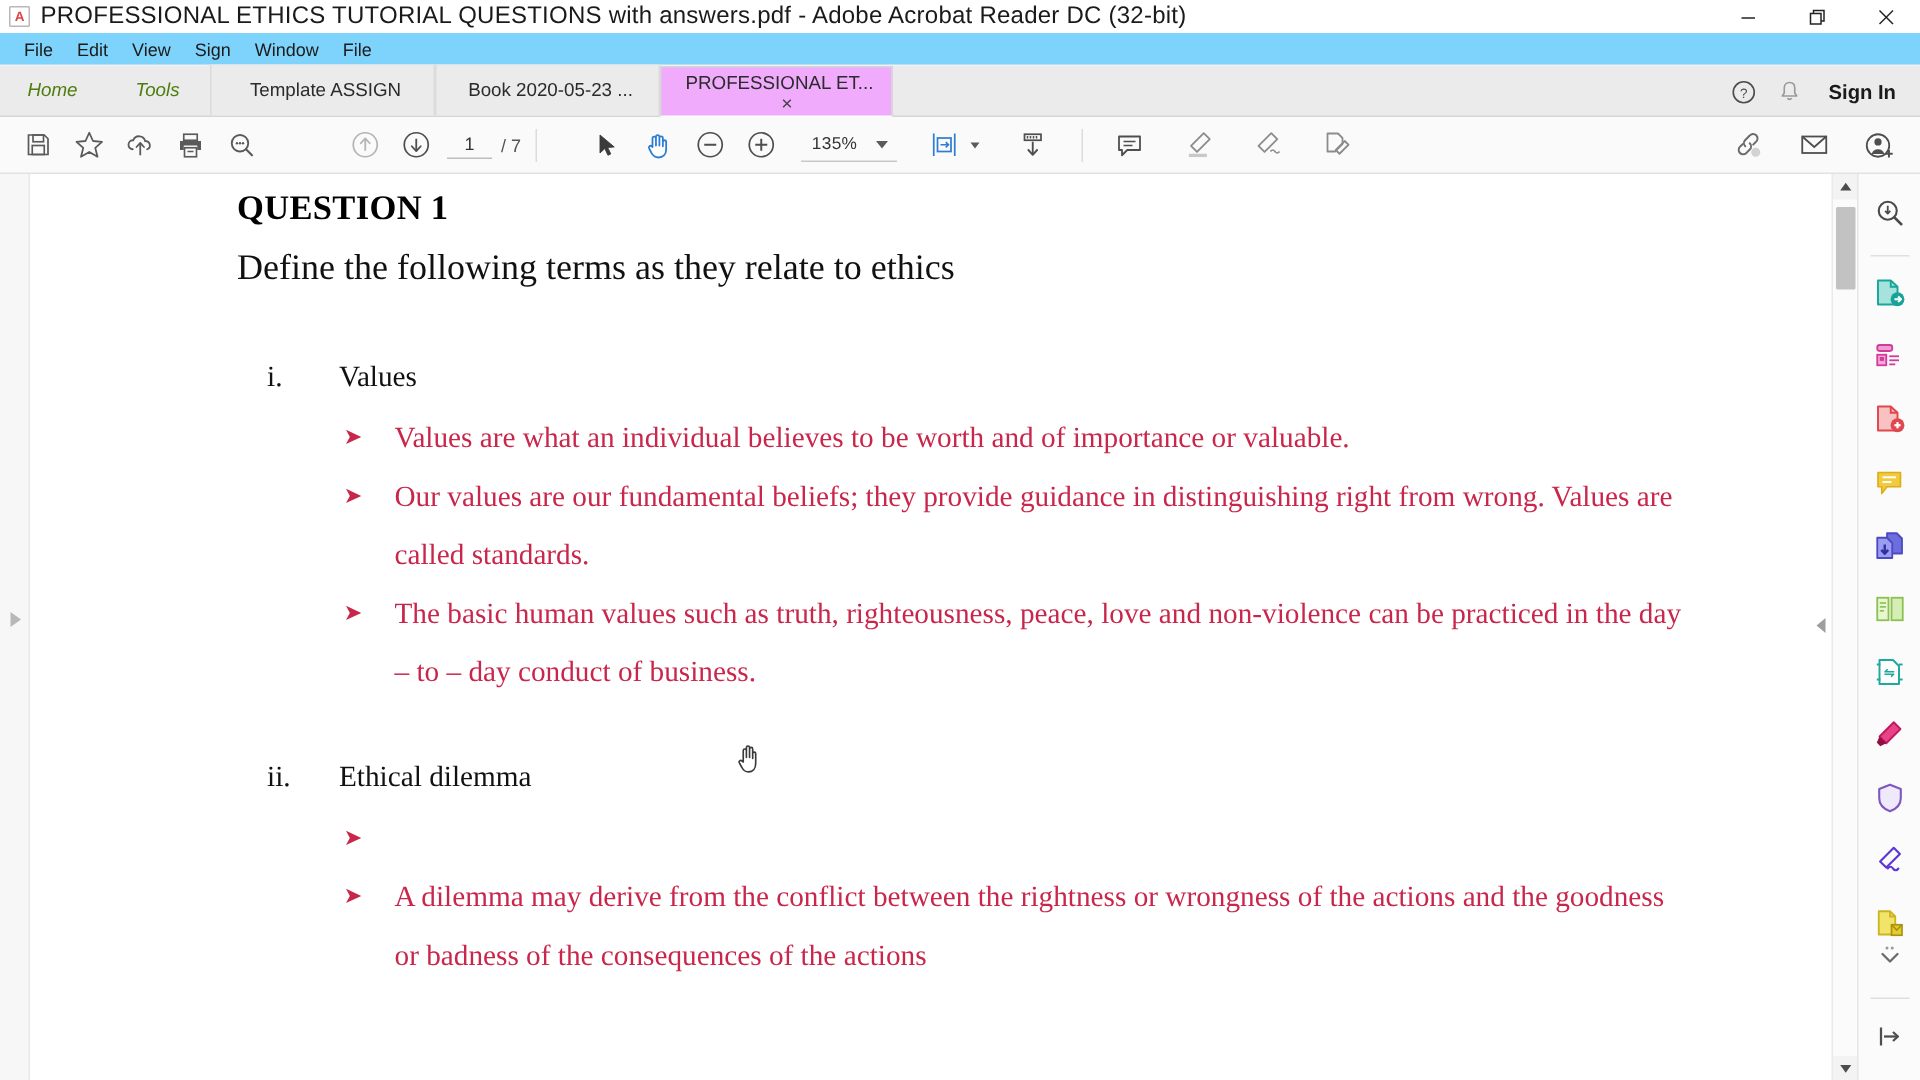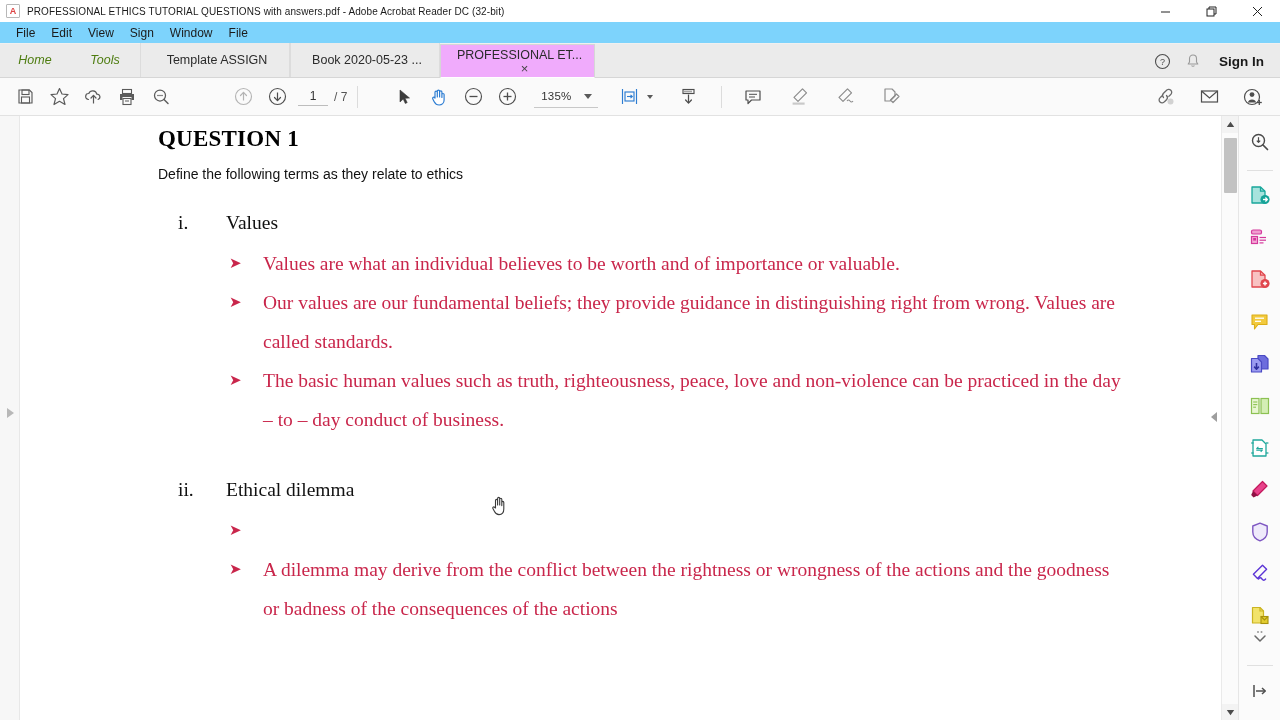--- a/index.html
+++ b/index.html
@@ -24,21 +24,21 @@
     border: 1px solid #b8b8b8;
     border-radius: 1px;
     color: #d44;
     font-size: 9px;
     line-height: 12px;
     text-align: center;
     font-weight: bold;
     background: #fff;
   }
   .titlebar .title-text {
-    font-size: 10px;
+    font-size: 16px;
     color: #1a1a1a;
     letter-spacing: 0.01em;
     white-space: nowrap;
   }
   .win-controls {
     position: absolute; right: 0; top: 0;
     display: flex; height: 22px;
   }
   .win-btn {
     width: 46px; height: 22px;
@@ -231,24 +231,24 @@
   }
   .doc-h1 {
     font-family: "Liberation Serif", serif;
     font-weight: bold;
     font-size: 23px;
     color: #000;
     letter-spacing: .01em;
     margin-bottom: 14px;
   }
   .doc-p {
-    font-family: Liberation Sans, sans-serif;
-    font-size: 14px;
+    font-family: Liberation Serif, serif;
+    font-size: 24px;
     color: #111;
-    margin-bottom: 30px;
+    margin-bottom: 48px;
   }
   .roman-item {
     display: flex;
     font-family: "Liberation Serif", serif;
     font-size: 19.5px;
     color: #111;
     margin-top: 6px;
   }
   .roman-num {
     width: 68px;

